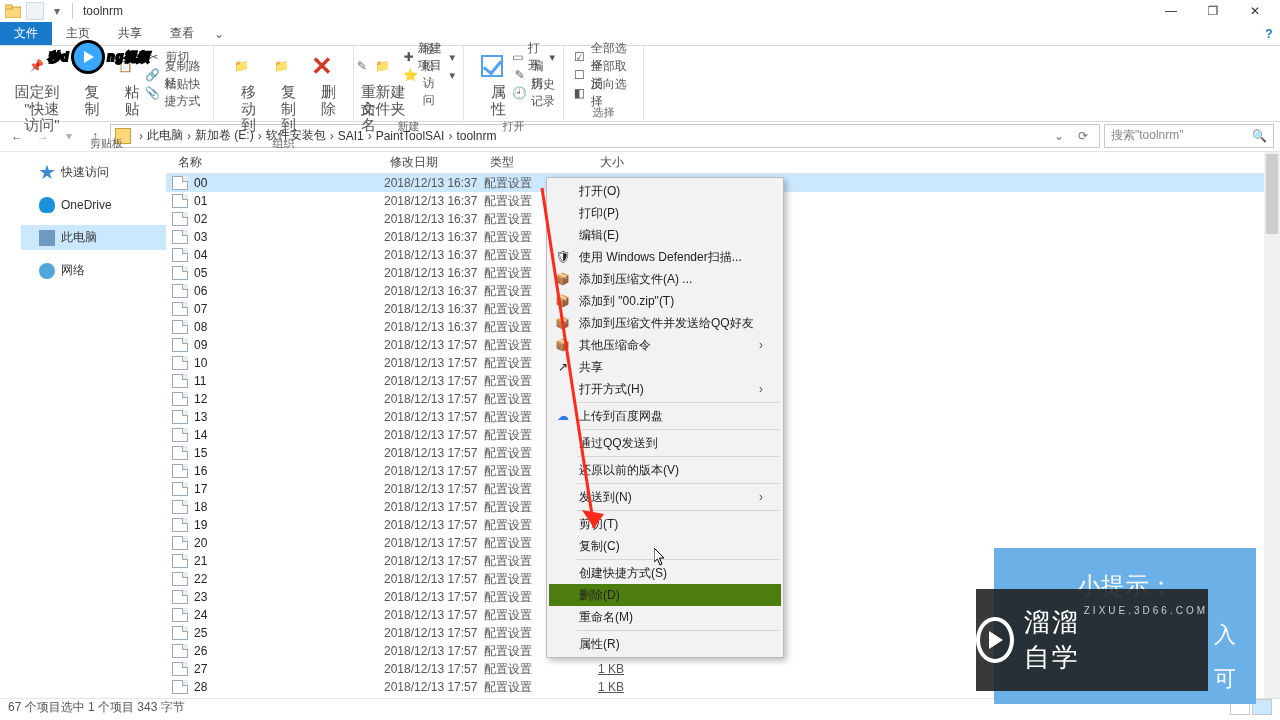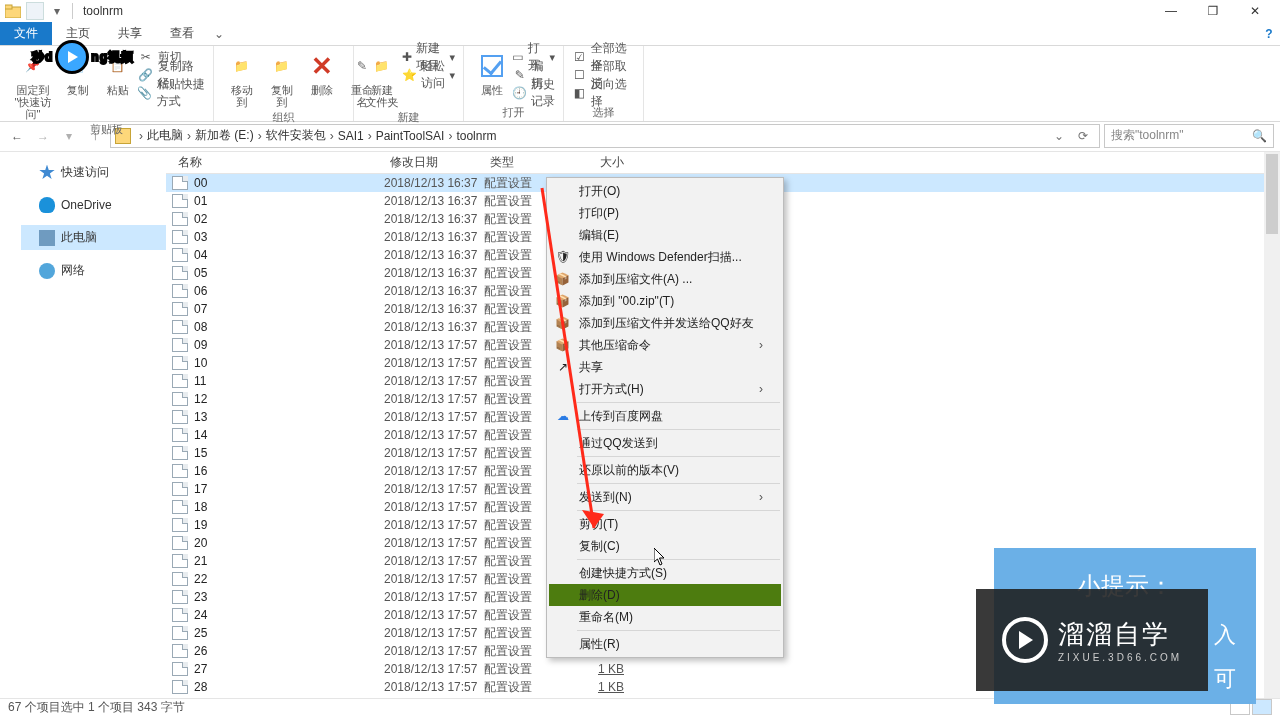--- a/index.html
+++ b/index.html
@@ -20,24 +20,24 @@
 .tabs .help { margin-left: auto; width: 22px; display: flex; align-items: center; justify-content: center; color: #1979ca; }
 .tabs .expand { width: 22px; display: flex; align-items: center; justify-content: center; color: #666; }
 
 
 .ribbon { height: 76px; background: #fff; border-bottom: 1px solid #d9d9d9; display: flex; position: relative; }
 .ribbon .group { border-right: 1px solid #e5e5e5; padding: 2px 8px 0; display: flex; flex-direction: column; }
 .ribbon .group .body { flex: 1; display: flex; align-items: flex-start; }
 .ribbon .group .lbl { text-align: center; color: #666; font-size: 11px; height: 16px; }
 .rb-btn-large { display:flex; flex-direction:column; align-items:center; padding: 2px 6px; gap:2px; color:#666; min-width:40px; }
 .rb-btn-large .ic { width:32px; height:32px; display:flex; align-items:center; justify-content:center; }
-.rb-btn-large span { font-size:11px; text-align:center; line-height:1.1; color:#555; }
+.rb-btn-large span { font-size:15px; text-align:right; line-height:1.1; color:#555; }
 .rb-small { display:flex; align-items:center; gap:4px; font-size:11px; color:#555; padding:1px 0; height:18px; }
 .rb-small .ic { width:16px;height:16px;display:flex;align-items:center;justify-content:center; }
-.brand-overlay { position:absolute; left:32px; top:-6px; pointer-events:none; font-weight:900; font-size:34px; color:#fff; -webkit-text-stroke: 2px #000; letter-spacing:1px; display:flex; align-items:center; }
+.brand-overlay { position:absolute; left:48px; top:-6px; pointer-events:none; font-weight:900; font-size:34px; color:#fff; -webkit-text-stroke: 2px #000; letter-spacing:1px; display:flex; align-items:center;font-style:italic; }
 .brand-overlay .circ { width:34px;height:34px; border:3px solid #000; border-radius:50%; background:#3aa7ff; display:inline-flex;align-items:center;justify-content:center; margin:0 2px;}
 .brand-overlay .circ::after{content:""; width:0;height:0;border-left:10px solid #fff;border-top:6px solid transparent;border-bottom:6px solid transparent; margin-left:2px;}
 
 .red-x { color:#d03b27; font-weight:bold; font-size:26px; }
 .checkbox-ic { width:22px;height:22px;border:2px solid #54a0f1; position:relative;}
 .checkbox-ic::after{content:"";position:absolute;left:4px;top:0;width:8px;height:14px;border-right:3px solid #54a0f1;border-bottom:3px solid #54a0f1;transform:rotate(40deg);}
 
 
 .navbar { height: 30px; display: flex; align-items: center; padding: 2px 6px 4px; gap: 4px; border-bottom: 1px solid #e5e5e5; }
 .navbar .navbtn { width: 22px; height: 22px; display: flex; align-items: center; justify-content: center; color: #b0b0b0; }
@@ -91,21 +91,21 @@
 .red-arrow { position:absolute; z-index:60; pointer-events:none; }
 
 .cursor { position:absolute; left:654px; top:548px; z-index:70; width:12px;height:18px; }
 .cursor svg { width:12px;height:18px; }
 
 
 .tip-box { position:absolute; left:994px; top:548px; width:262px; height:156px; background:#6bb0e7; color:#fff; display:flex; flex-direction:column; align-items:center; justify-content:flex-start; padding-top:22px; font-size:22px; z-index:30; }
 .watermark { position:absolute; left:976px; top:589px; width:232px; height:102px; background:rgba(30,30,30,.88); color:#fff; display:flex; align-items:center; justify-content:center; gap:10px; z-index:40; }
 .watermark .logo-ring { width:46px;height:46px;border:4px solid #fff;border-radius:50%;display:flex;align-items:center;justify-content:center; }
 .watermark .logo-ring::after{content:"";width:0;height:0;border-left:14px solid #fff;border-top:9px solid transparent;border-bottom:9px solid transparent;margin-left:3px;}
-.watermark .txt { display:flex;flex-direction:column; }
+.watermark .txt { display:flex;flex-direction:row; }
 .watermark .txt .l1 { font-size:26px; letter-spacing:2px; }
 .watermark .txt .l2 { font-size:10px; letter-spacing:3px; color:#ccc; }
 
 .statusbar { height:22px; border-top:1px solid #e5e5e5; display:flex; padding:0 8px; color:#555; }
 .statusbar .viewbtn { margin-left:auto; display:flex; gap:2px; }
 .statusbar .viewbtn div { width:20px;height:16px;border:1px solid #c8c8c8; background:#fff; }
 .statusbar .viewbtn div.active { background:#cce8ff; }
 
 .scrollbar-v { position:absolute; right:0; top:0; bottom:0; width:16px; background:#f0f0f0; }
 .scrollbar-v .thumb { position:absolute; left:2px; right:2px; top:2px; height:80px; background:#cdcdcd; }

